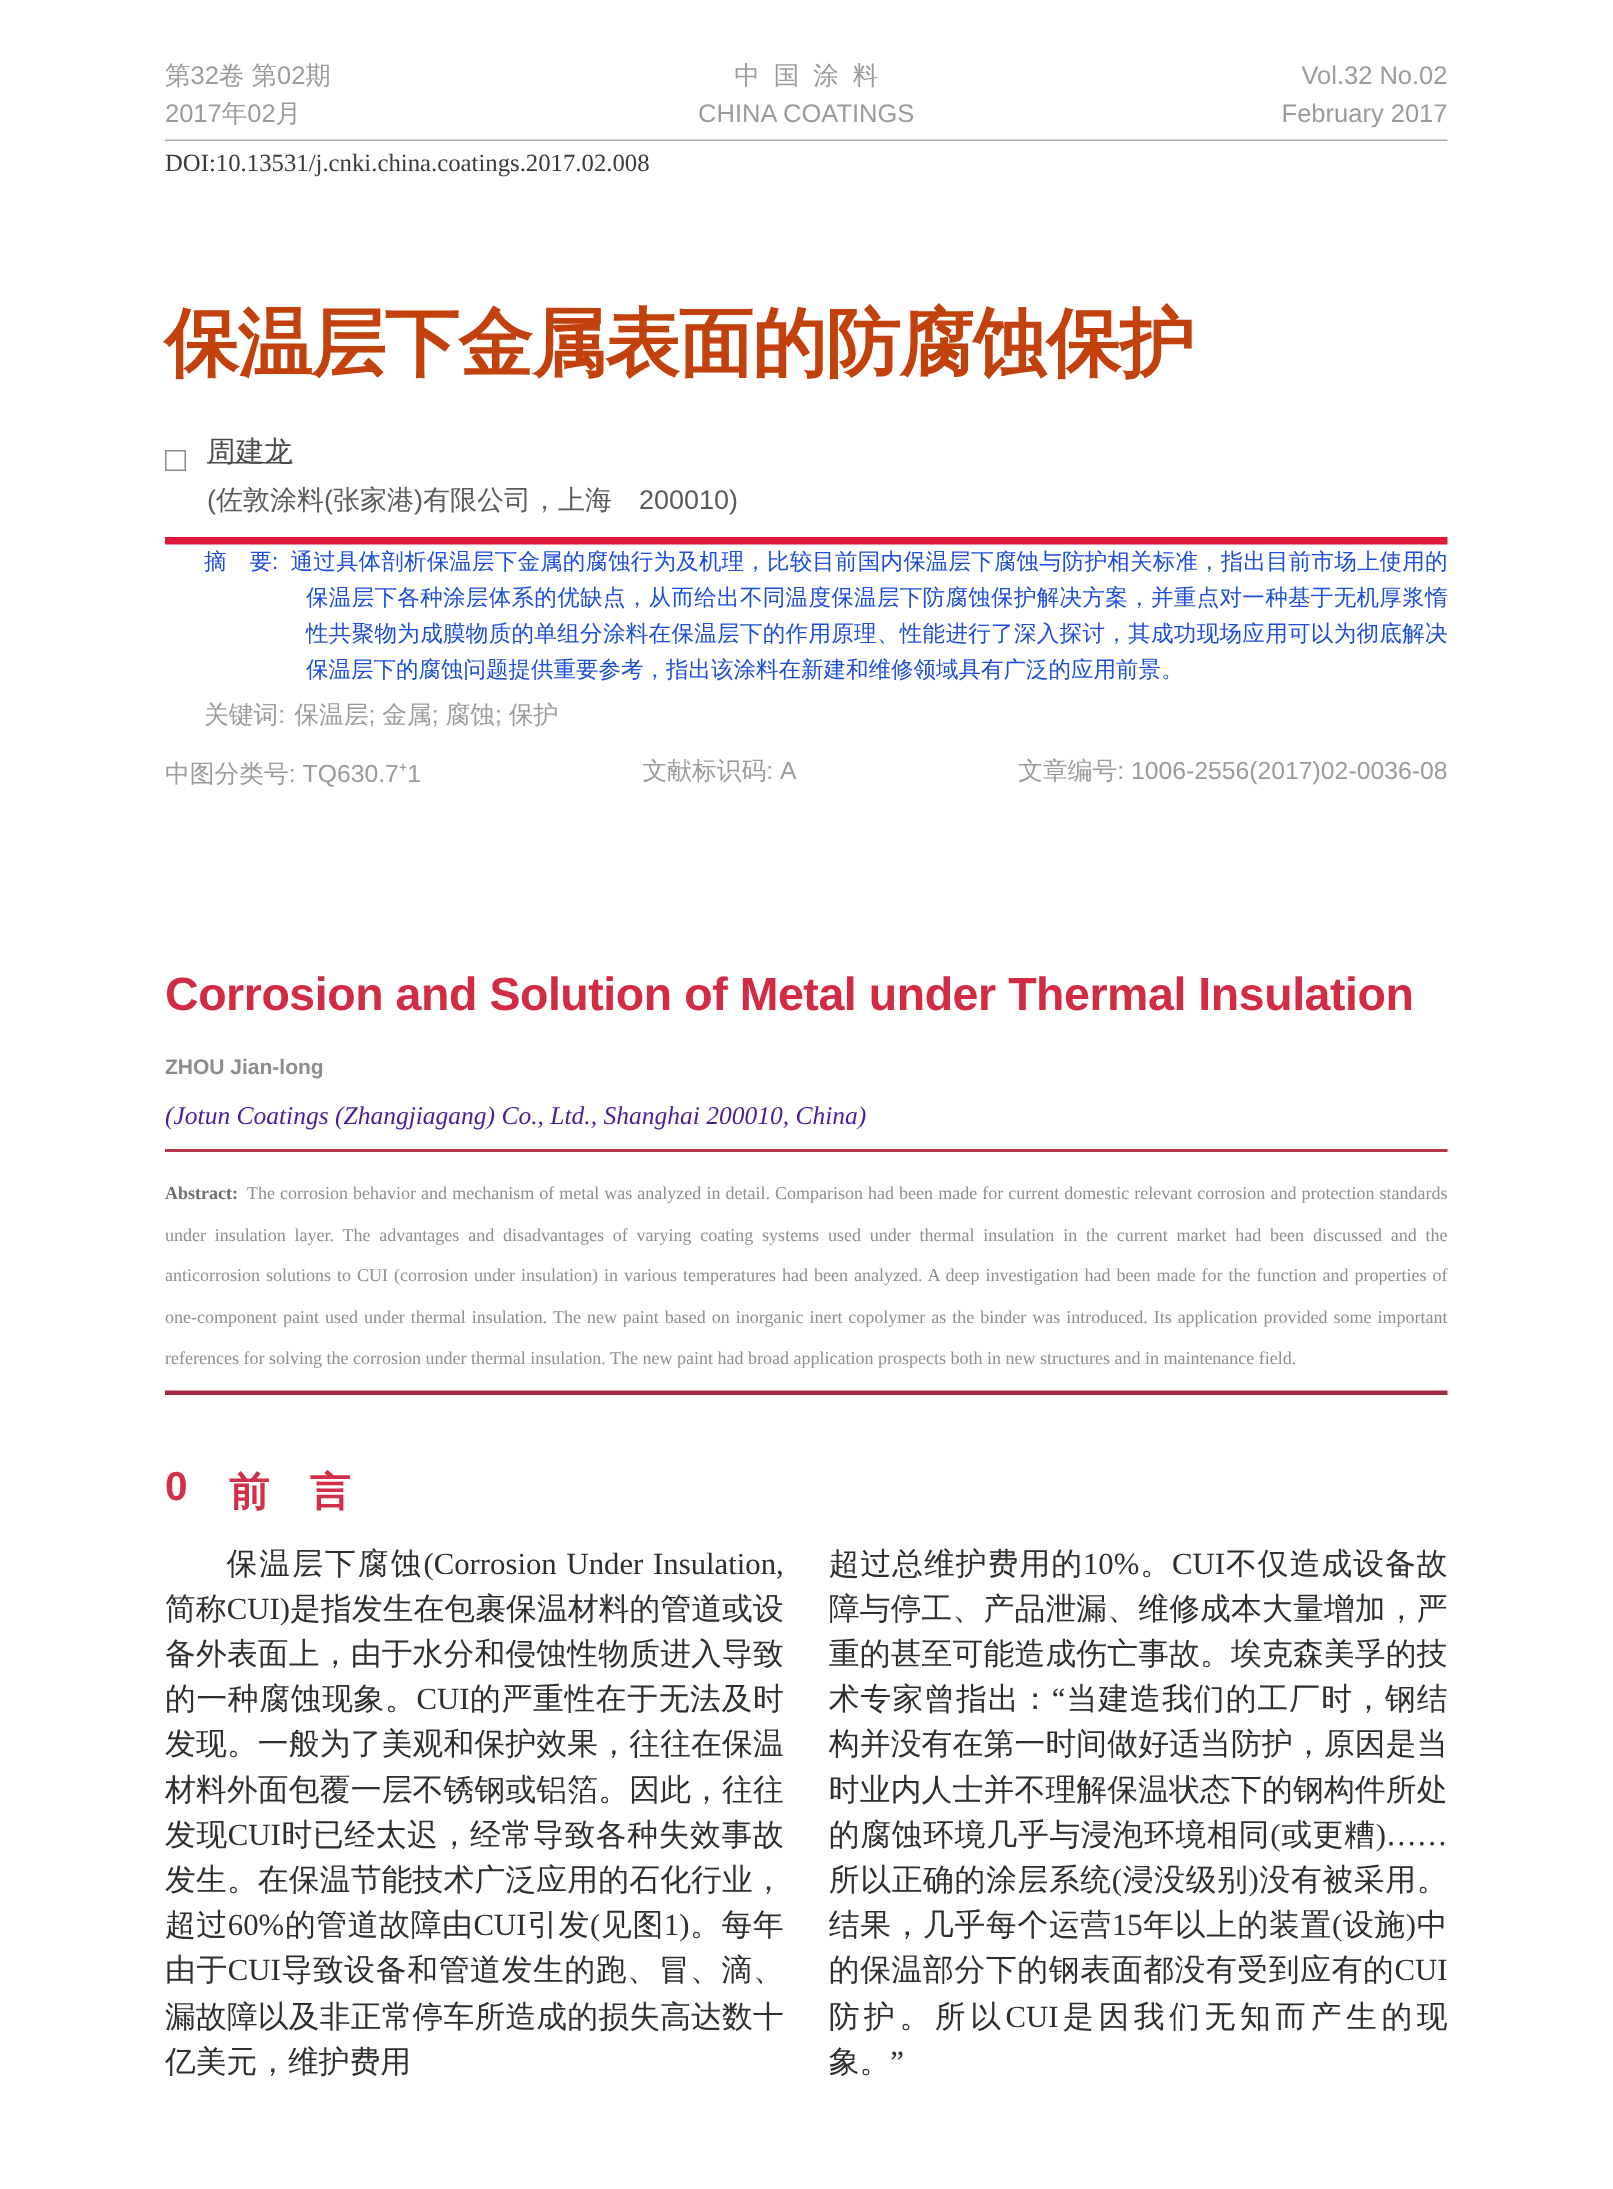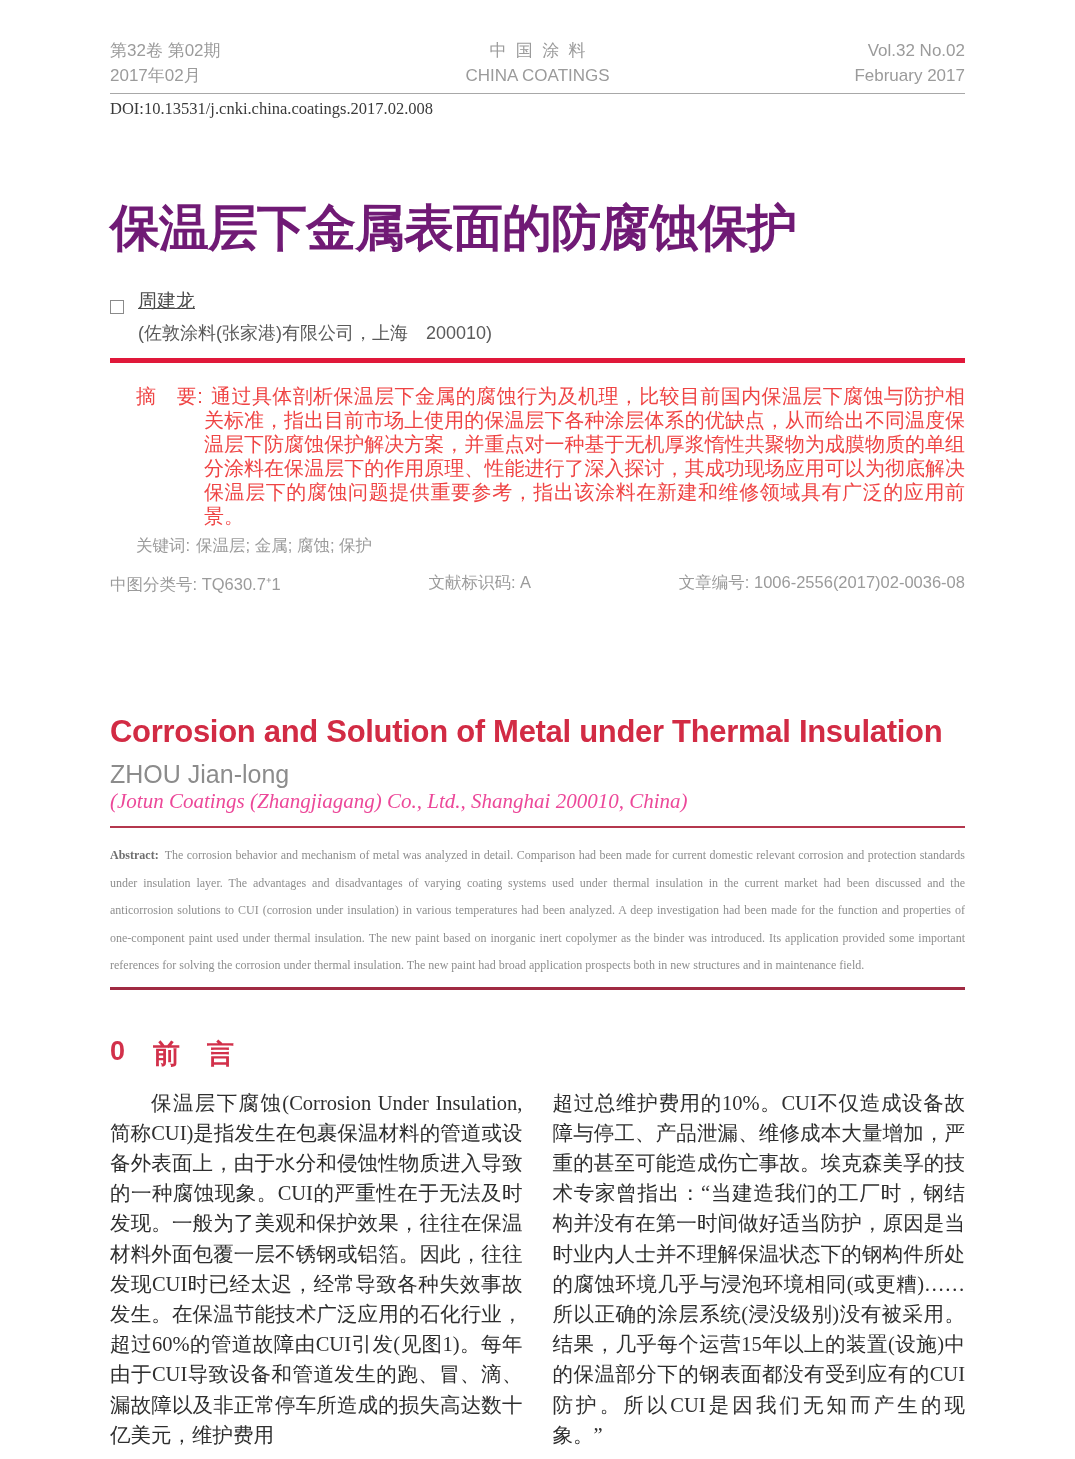--- a/index.html
+++ b/index.html
@@ -32,21 +32,21 @@
     color: #3a3a3a;
     font-size: 16.5px;
     margin-top: 5px;
   }
 
   
   .title-cn {
     margin-top: 76px;
     font-size: 50px;
     font-weight: bold;
-    color: #701a75;
+    color: #c2410c;
     letter-spacing: -1px;
     font-family: "Liberation Sans", sans-serif;
   }
   .author-line {
     margin-top: 26px;
     display: flex;
     align-items: flex-end;
     font-size: 19px;
     color: #4a4a4a;
     text-decoration: underline;
@@ -64,24 +64,23 @@
     color: #5a5a5a;
   }
   .rule-red-thick {
     margin-top: 13px;
     height: 5px;
     background: #e0183a;
   }
 
   
   .abstract-cn {
-    margin-top: 21px;
     margin-left: 26px;
-    color: #ef4444;
-    font-size: 20px;
+    color: #1d4ed8;
+    font-size: 15px;
     line-height: 24px;
     text-align: justify;
     padding-left: 68px;
     text-indent: -68px;
   }
   .abstract-cn .lbl { margin-right: 8px; }
   .keywords-cn {
     margin-top: 7px;
     margin-left: 26px;
     color: #9b9b9b;
@@ -97,26 +96,27 @@
   }
 
   
   .title-en {
     margin-top: 118px;
     font-size: 31px;
     font-weight: bold;
     color: #d22b44;
     letter-spacing: -0.3px;
   }
-  .author-en { margin-top: 10px; font-size: 25px; color: #8c8c8c; }
+  .author-en { margin-top: 22px; font-size: 14px; color: #8c8c8c; font-weight: bold; }
   .affiliation-en {
+    margin-top: 15px;
     font-family: "Liberation Serif", serif;
     font-style: italic;
-    font-size: 21px;
-    color: #ec4899;
+    font-size: 17px;
+    color: #4c1d95;
   }
   .rule-red-thin { margin-top: 12px; height: 2px; background: #b4374e; }
 
   
   .abstract-en {
     margin-top: 14px;
     font-family: "Liberation Serif", serif;
     font-size: 12px;
     line-height: 27.5px;
     color: #8e8e8e;

